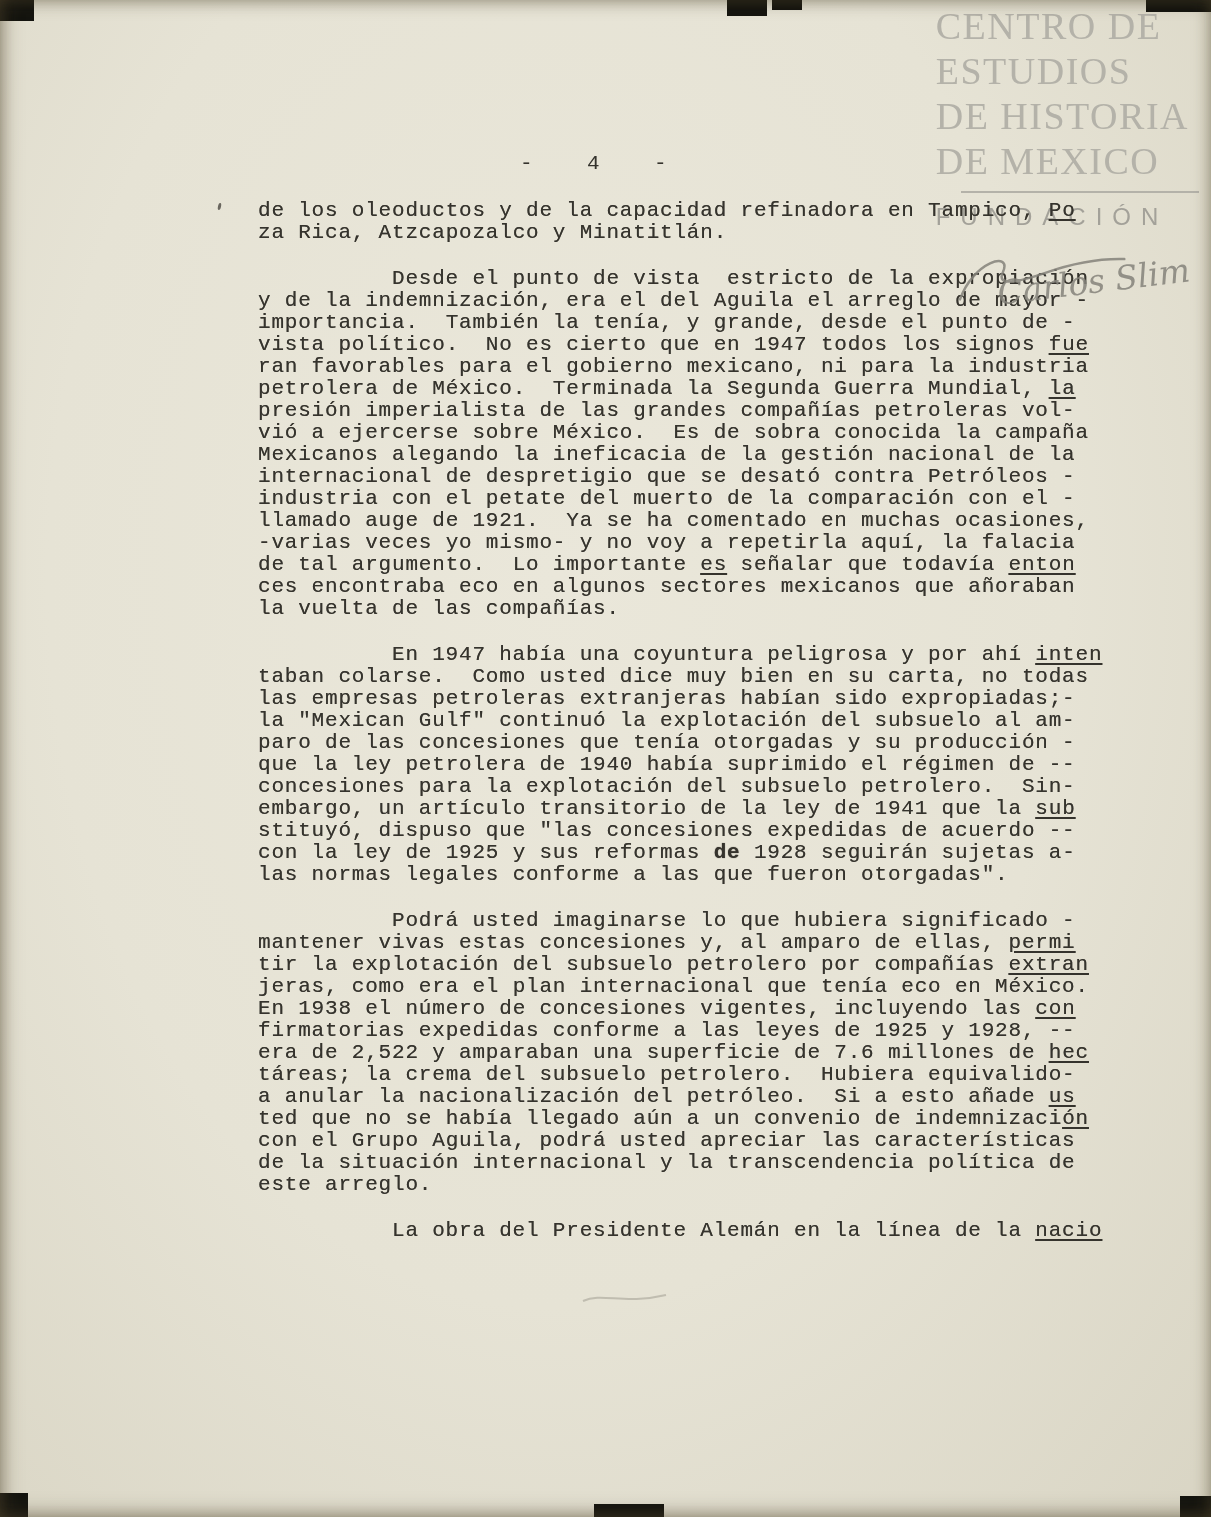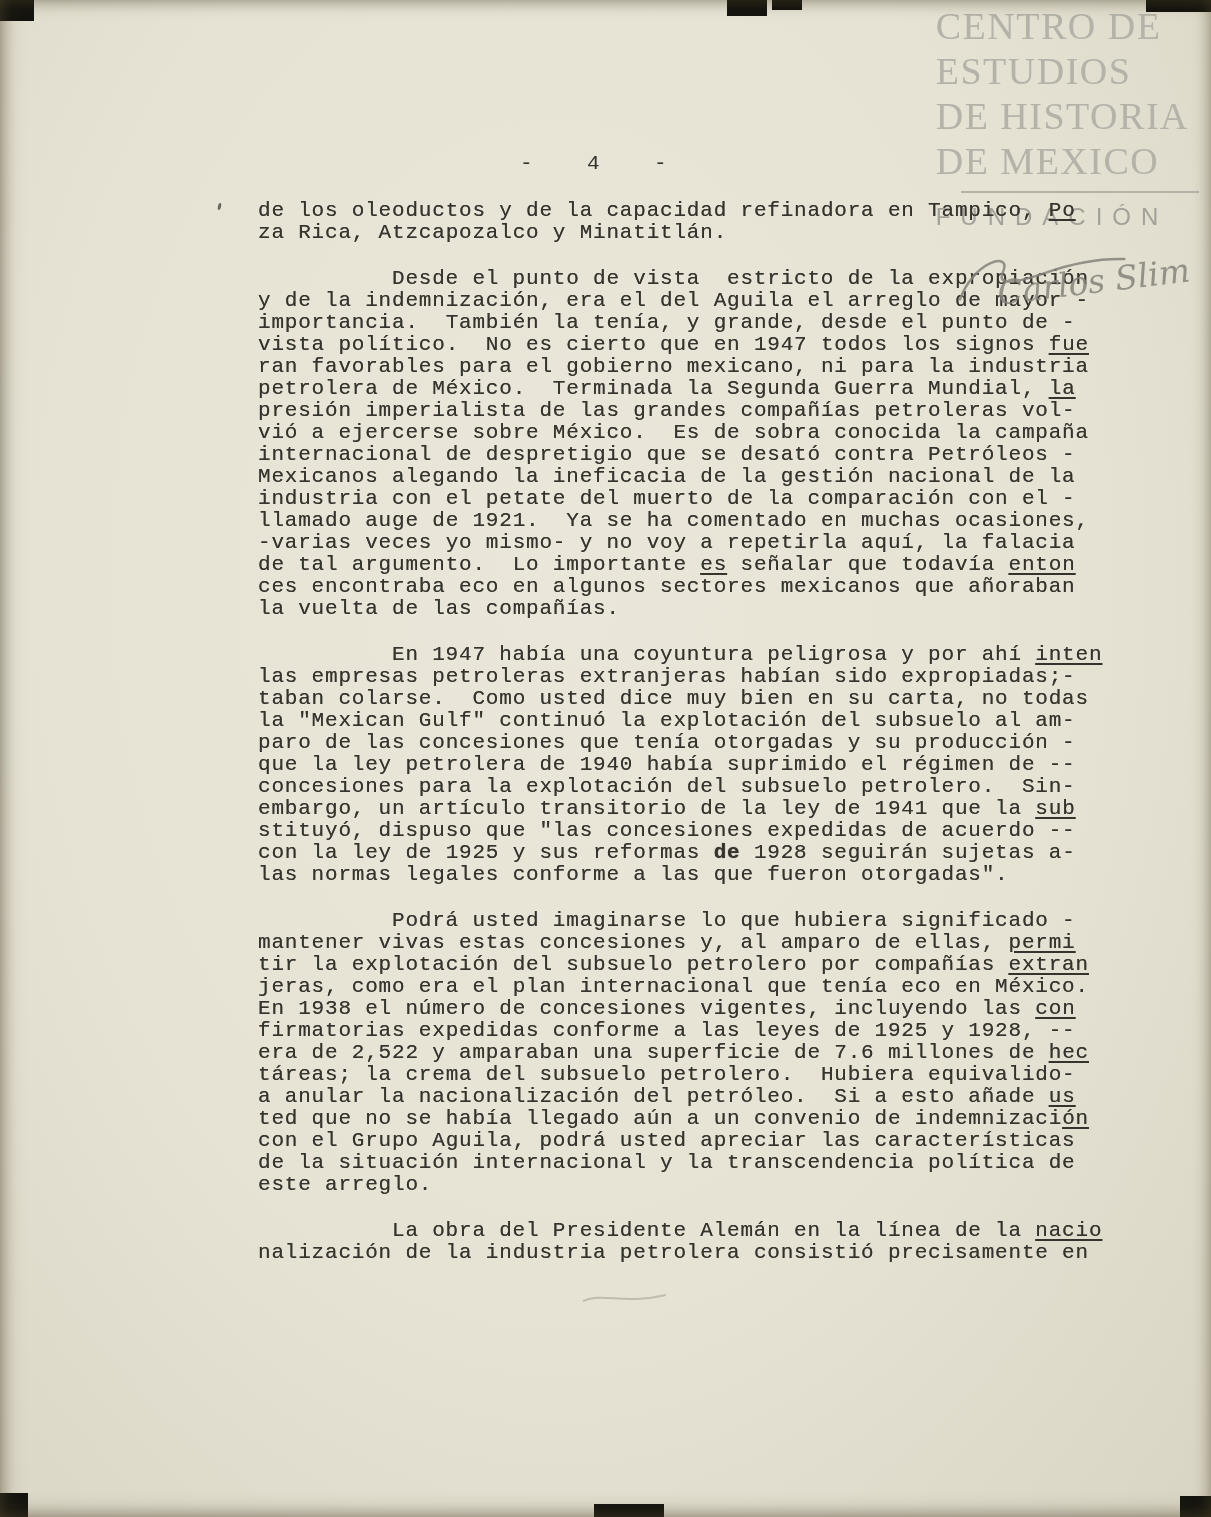--- a/index.html
+++ b/index.html
@@ -96,33 +96,33 @@
       </p>
       <p class="para indent">
         <span class="line">Desde el punto de vista  estricto de la expropiación</span>
         <span class="line">y de la indemnización, era el del Aguila el arreglo de mayor -</span>
         <span class="line">importancia.  También la tenía, y grande, desde el punto de -</span>
         <span class="line">vista político.  No es cierto que en 1947 todos los signos <u>fue</u></span>
         <span class="line">ran favorables para el gobierno mexicano, ni para la industria</span>
         <span class="line">petrolera de México.  Terminada la Segunda Guerra Mundial, <u>la</u></span>
         <span class="line">presión imperialista de las grandes compañías petroleras vol-</span>
         <span class="line">vió a ejercerse sobre México.  Es de sobra conocida la campaña</span>
+        <span class="line">Mexicanos alegando la ineficacia de la gestión nacional de la</span>
         <span class="line">internacional de despretigio que se desató contra Petróleos -</span>
-        <span class="line">Mexicanos alegando la ineficacia de la gestión nacional de la</span>
         <span class="line">industria con el petate del muerto de la comparación con el -</span>
         <span class="line">llamado auge de 1921.  Ya se ha comentado en muchas ocasiones,</span>
         <span class="line">-varias veces yo mismo- y no voy a repetirla aquí, la falacia</span>
         <span class="line">de tal argumento.  Lo importante <u>es</u> señalar que todavía <u>enton</u></span>
         <span class="line">ces encontraba eco en algunos sectores mexicanos que añoraban</span>
         <span class="line">la vuelta de las compañías.</span>
       </p>
       <p class="para indent">
         <span class="line">En 1947 había una coyuntura peligrosa y por ahí <u>inten</u></span>
+        <span class="line">taban colarse.  Como usted dice muy bien en su carta, no todas</span>
         <span class="line">las empresas petroleras extranjeras habían sido expropiadas;-</span>
-        <span class="line">taban colarse.  Como usted dice muy bien en su carta, no todas</span>
         <span class="line">la "Mexican Gulf" continuó la explotación del subsuelo al am-</span>
         <span class="line">paro de las concesiones que tenía otorgadas y su producción -</span>
         <span class="line">que la ley petrolera de 1940 había suprimido el régimen de --</span>
         <span class="line">concesiones para la explotación del subsuelo petrolero.  Sin-</span>
         <span class="line">embargo, un artículo transitorio de la ley de 1941 que la <u>sub</u></span>
         <span class="line">stituyó, dispuso que "las concesiones expedidas de acuerdo --</span>
         <span class="line">con la ley de 1925 y sus reformas <b>de</b> 1928 seguirán sujetas a-</span>
         <span class="line">las normas legales conforme a las que fueron otorgadas".</span>
       </p>
       <p class="para indent">
@@ -135,21 +135,20 @@
         <span class="line">era de 2,522 y amparaban una superficie de 7.6 millones de <u>hec</u></span>
         <span class="line">táreas; la crema del subsuelo petrolero.  Hubiera equivalido-</span>
         <span class="line">a anular la nacionalización del petróleo.  Si a esto añade <u>us</u></span>
         <span class="line">ted que no se había llegado aún a un convenio de indemnizaci<u>ón</u></span>
         <span class="line">con el Grupo Aguila, podrá usted apreciar las características</span>
         <span class="line">de la situación internacional y la transcendencia política de</span>
         <span class="line">este arreglo.</span>
       </p>
       <p class="para indent">
         <span class="line">La obra del Presidente Alemán en la línea de la <u>nacio</u></span>
-        <span class="line">nalización de la industria petrolera consistió precisamente en</span>
       </p>
     </div>
 
   <svg class="pencil" width="90" height="20">
     <path d="M3 13 C 22 4, 44 17, 86 7"></path>
   </svg>
 
   <div class="mark" style="left:0;top:0;width:34px;height:21px"></div>
   <div class="mark" style="left:727px;top:0;width:40px;height:16px"></div>
   <div class="mark" style="left:772px;top:0;width:30px;height:10px"></div>

